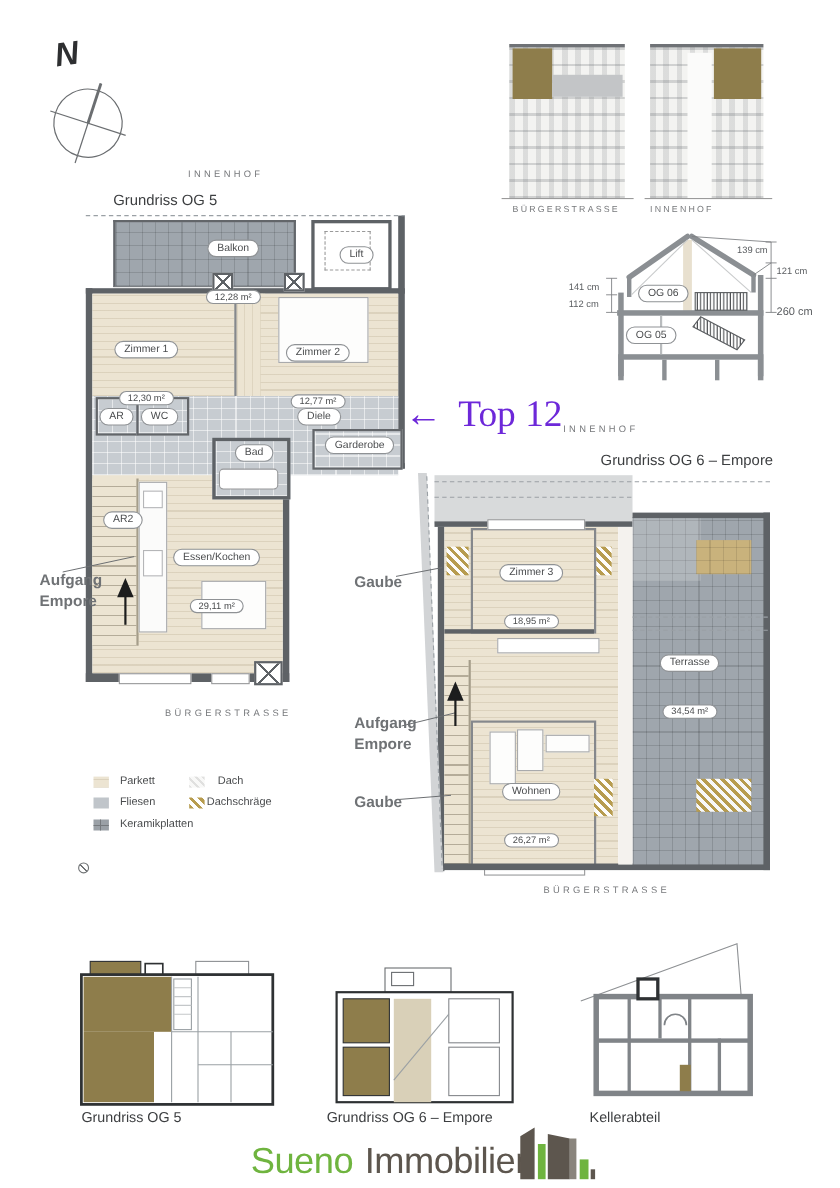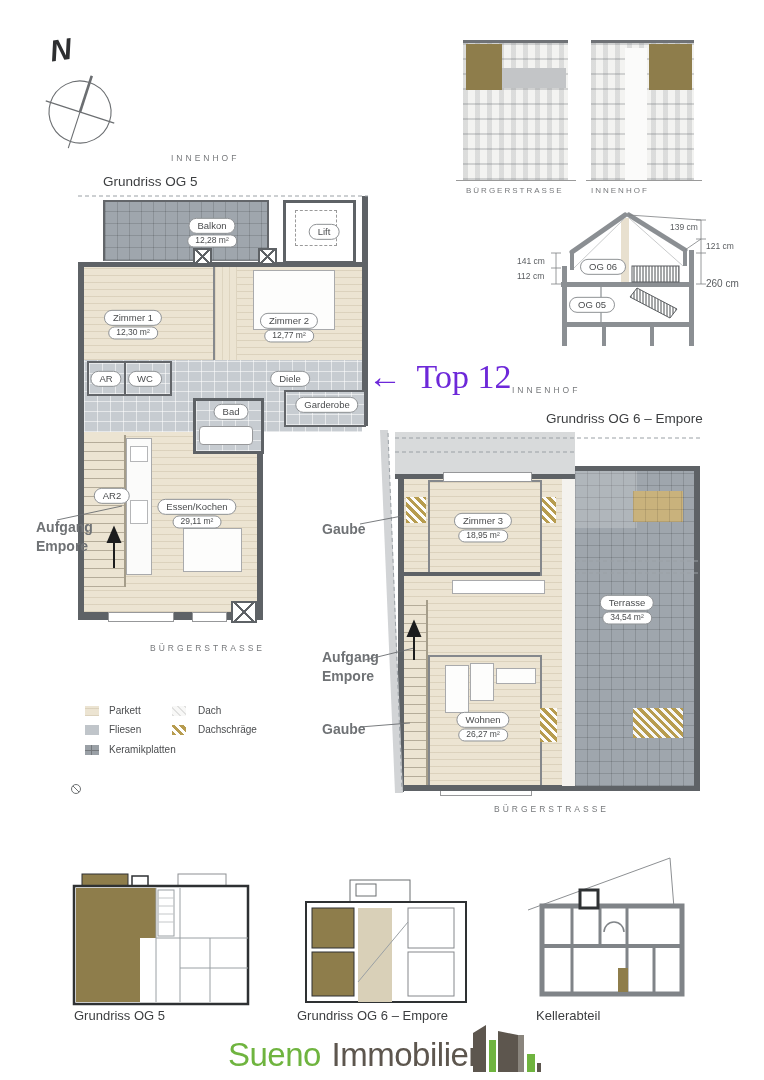--- a/index.html
+++ b/index.html
@@ -19,21 +19,21 @@
   .dachhatch{background-image:repeating-linear-gradient(45deg,#e0e0df 0 2px,#f8f8f7 2px 5px);}
   .schraege{background-image:repeating-linear-gradient(45deg,#b79c4f 0 3px,rgba(255,255,255,.92) 3px 6px);}
   .wall{background:#5e6266;}
   .xbox{border:2px solid #5e6266;background:
      linear-gradient(45deg,transparent calc(50% - 1px),#5e6266 calc(50% - 1px) calc(50% + 1px),transparent calc(50% + 1px)),
      linear-gradient(-45deg,transparent calc(50% - 1px),#5e6266 calc(50% - 1px) calc(50% + 1px),transparent calc(50% + 1px)),#fff;}
   
   .pill{position:absolute;transform:translate(-50%,-50%);background:#fff;border:1px solid #8f9295;
         border-radius:20px;padding:1px 8px;font-size:9.5px;line-height:1.3;color:#4a4c4e;
         white-space:nowrap;z-index:10;}
-  .pill.area{font-size:8.5px;padding:0 7px;}
+  .pill.area{font-size:8.5px;padding:0 7px;margin-top:29px;}
   .ctx{position:absolute;font-size:8.5px;letter-spacing:3px;color:#77797c;z-index:10;}
   .plan-title{position:absolute;font-size:13.5px;color:#3c3e40;z-index:10;}
   .sidelabel{position:absolute;font-size:14px;color:#6f7275;line-height:1.35;z-index:10;font-weight:bold;}
   .mini-caption{position:absolute;font-size:13px;color:#3c3e40;z-index:10;}
   .facade{background:
      repeating-linear-gradient(0deg,rgba(85,90,96,.22) 0 2px,transparent 2px 15px),
      repeating-linear-gradient(90deg,rgba(85,90,96,.15) 0 5px,transparent 5px 12px),#f3f3f1;}
   .note-text{position:absolute;width:128px;font-size:9px;line-height:1.5;color:#6f7274;}
   .legend-label{position:absolute;font-size:10px;color:#4a4c4e;}
   .swatch{position:absolute;width:14px;height:10px;}
@@ -100,42 +100,42 @@
   <div class="pill" style="left:324px;top:232px;">Lift</div>
   <div class="pill" style="left:133px;top:318px;">Zimmer 1</div>
   <div class="pill area" style="left:133px;top:333px;">12,30 m²</div>
   <div class="pill" style="left:289px;top:321px;">Zimmer 2</div>
   <div class="pill area" style="left:289px;top:336px;">12,77 m²</div>
   <div class="pill" style="left:106px;top:379px;">AR</div>
   <div class="pill" style="left:145px;top:379px;">WC</div>
   <div class="pill" style="left:290px;top:379px;">Diele</div>
   <div class="pill" style="left:327px;top:405px;">Garderobe</div>
   <div class="pill" style="left:231px;top:412px;">Bad</div>
-  <div class="pill" style="left:112px;top:496px;">AR2</div>
+  <div class="pill" style="left:112px;top:473px;">AR2</div>
   <div class="pill" style="left:197px;top:507px;">Essen/Kochen</div>
   <div class="pill area" style="left:197px;top:522px;">29,11 m²</div>
 
   <div class="sidelabel" style="left:36px;top:518px;">
     <span>Aufgang</span><br>
     <span>Empore</span>
   </div>
   <div class="ctx" style="left:150px;top:643px;">BÜRGERSTRASSE</div>
 
   <div class="swatch parkett" style="left:85px;top:706px;"></div>
   <div class="legend-label" style="left:109px;top:705px;">Parkett</div>
   <div class="swatch" style="left:85px;top:725px;background:#c0c5ca;"></div>
   <div class="legend-label" style="left:109px;top:724px;">Fliesen</div>
   <div class="swatch" style="left:85px;top:745px;background:
        linear-gradient(90deg,transparent 6px,#75797d 6px 7px,transparent 7px),
        linear-gradient(0deg,transparent 4px,#75797d 4px 5px,transparent 5px),#9aa0a6;"></div>
   <div class="legend-label" style="left:109px;top:744px;">Keramikplatten</div>
   <div class="swatch dachhatch" style="left:172px;top:706px;"></div>
   <div class="legend-label" style="left:198px;top:705px;">Dach</div>
   <div class="swatch schraege" style="left:172px;top:725px;"></div>
-  <div class="legend-label" style="left:198px;top:724px;">Dachschräge</div>
+  <div class="legend-label" style="left:188px;top:724px;">Dachschräge</div>
 
   <span class="abs" style="left:71px;top:784px;width:8px;height:8px;border:1px solid #6f7274;border-radius:50%;
                background:linear-gradient(45deg,transparent calc(50% - .5px),#6f7274 calc(50% - .5px) calc(50% + .5px),transparent calc(50% + .5px));"></span>
 
   <div class="abs facade" style="left:463px;top:40px;width:105px;height:140px;">
     <div class="abs" style="left:0;top:0;width:105px;height:3px;background:#6f7276;"></div>
     <div class="abs" style="left:3px;top:4px;width:36px;height:46px;background:#8e7d4b;"></div>
     <div class="abs" style="left:39px;top:28px;width:64px;height:20px;background:#c3c5c7;"></div>
   </div>
   <div class="abs" style="left:456px;top:180px;width:120px;height:1px;background:#9a9a9a;"></div>

